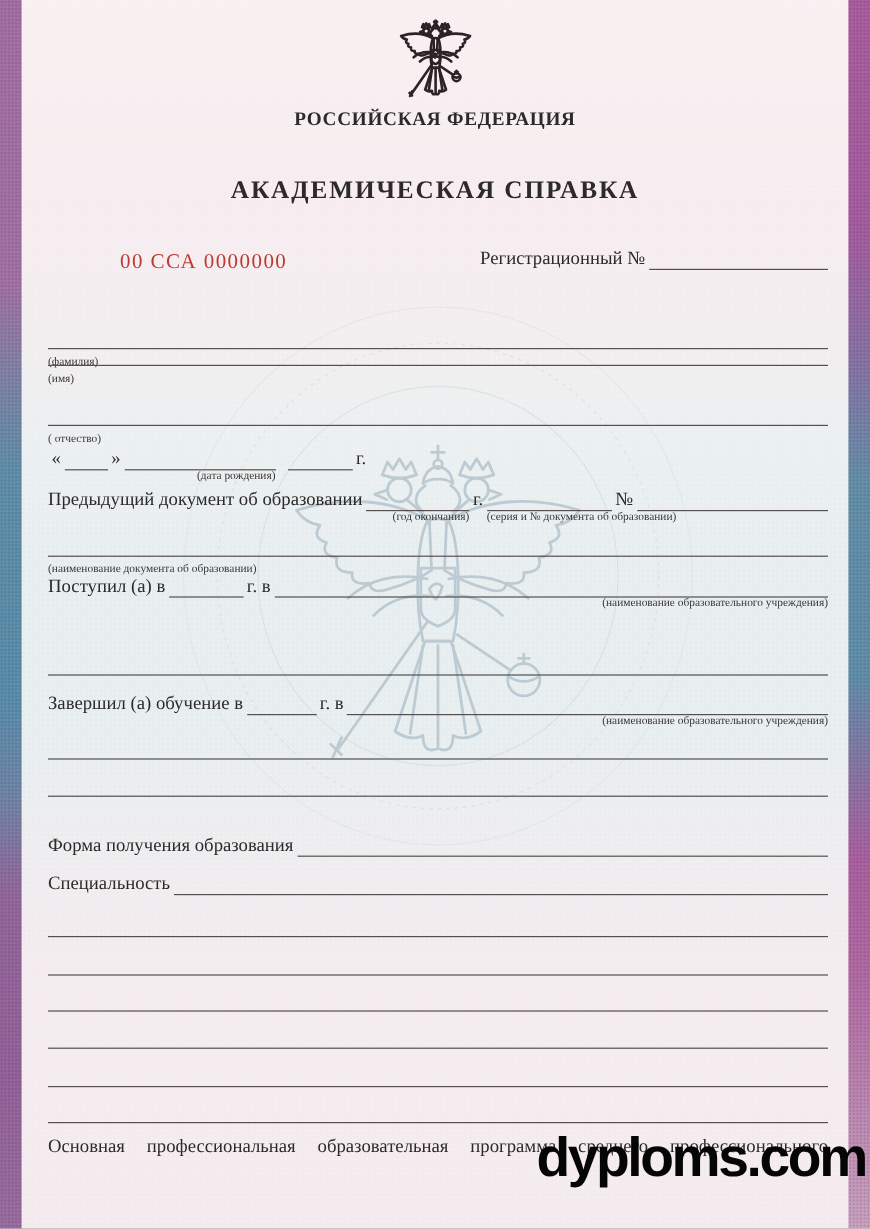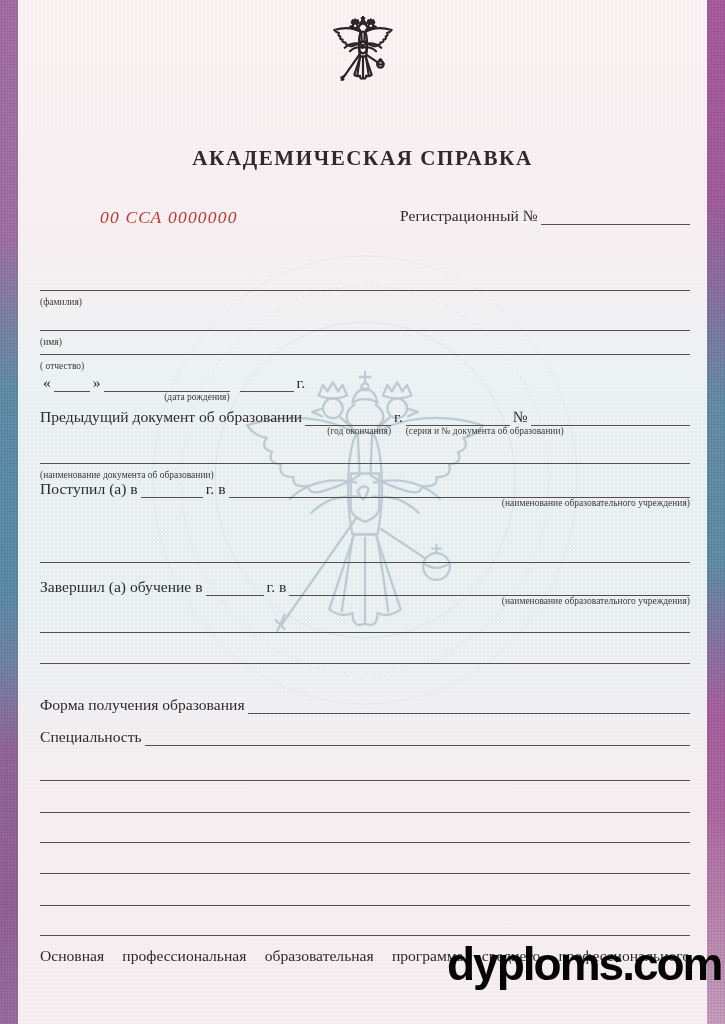--- a/index.html
+++ b/index.html
@@ -22,21 +22,21 @@
   .eagle-big{position:absolute;left:222px;top:368px;width:286px;height:304px;z-index:0;opacity:.8;
     --sc:#b2c2cc;--sw:2.6;}
   .emblem-sm{position:absolute;left:50%;top:16px;transform:translateX(-50%);width:70px;height:74px;z-index:2;
     --sc:#2b2327;--sw:10;}
 
   .country{position:absolute;left:0;right:0;top:91px;text-align:center;font-weight:bold;
     font-size:16px;letter-spacing:.6px;z-index:2;}
   .title{position:absolute;left:0;right:0;top:130px;text-align:center;font-weight:bold;
     font-size:21px;letter-spacing:1.6px;z-index:2;margin-top:16px;}
   .serial{position:absolute;left:100px;top:207px;font-size:17.5px;letter-spacing:1.2px;
-    color:#bb3a33;z-index:2;font-style:italic;}
+    color:#bb3a33;z-index:2;}
 
   .frow{position:absolute;left:40px;right:35px;display:flex;align-items:flex-end;height:20px;
     font-size:15.6px;z-index:2;}
   .frow .lbl{white-space:nowrap;padding-right:3px;}
   .frow .mid{white-space:nowrap;padding:0 3px;}
   .seg{display:block;position:relative;border-bottom:1.1px solid #55504f;height:100%;}
   .seg.grow{flex:1;}
   .cap{position:absolute;top:calc(100% + 1px);left:0;width:100%;text-align:right;
     font-size:9.5px;color:#3c3837;white-space:nowrap;overflow:visible;}
   .capline{position:absolute;left:40px;right:35px;border-top:1.1px solid #55504f;
@@ -103,32 +103,33 @@
       <ellipse cx="217" cy="230" rx="212" ry="224" opacity=".6"></ellipse>
     </g>
   </svg>
   <svg class="eagle-big" viewBox="0 0 320 340">
       <use href="#eagle"></use>
     </svg>
 
   <svg class="emblem-sm" viewBox="0 0 320 340">
       <use href="#eagle"></use>
     </svg>
+  <div class="country">РОССИЙСКАЯ ФЕДЕРАЦИЯ</div>
   <div class="title">АКАДЕМИЧЕСКАЯ СПРАВКА</div>
 
   <div class="serial">00 ССА 0000000</div>
   <div class="frow" style="top:205px;left:400px">
     <span class="lbl">Регистрационный №</span>
     <span class="seg grow"></span>
   </div>
 
   <div class="capline" style="top:290px">
     <span class="linecap">(фамилия)</span>
   </div>
-  <div class="capline" style="top:330px">
+  <div class="capline" style="top:304px">
     <span class="linecap">(имя)</span>
   </div>
   <div class="capline" style="top:354px">
     <span class="linecap">( отчество)</span>
   </div>
 
   <div class="frow" style="top:372px">
     <span class="mid">«</span>
     <span class="seg" style="width:36px"></span>
     <span class="mid">»</span>

